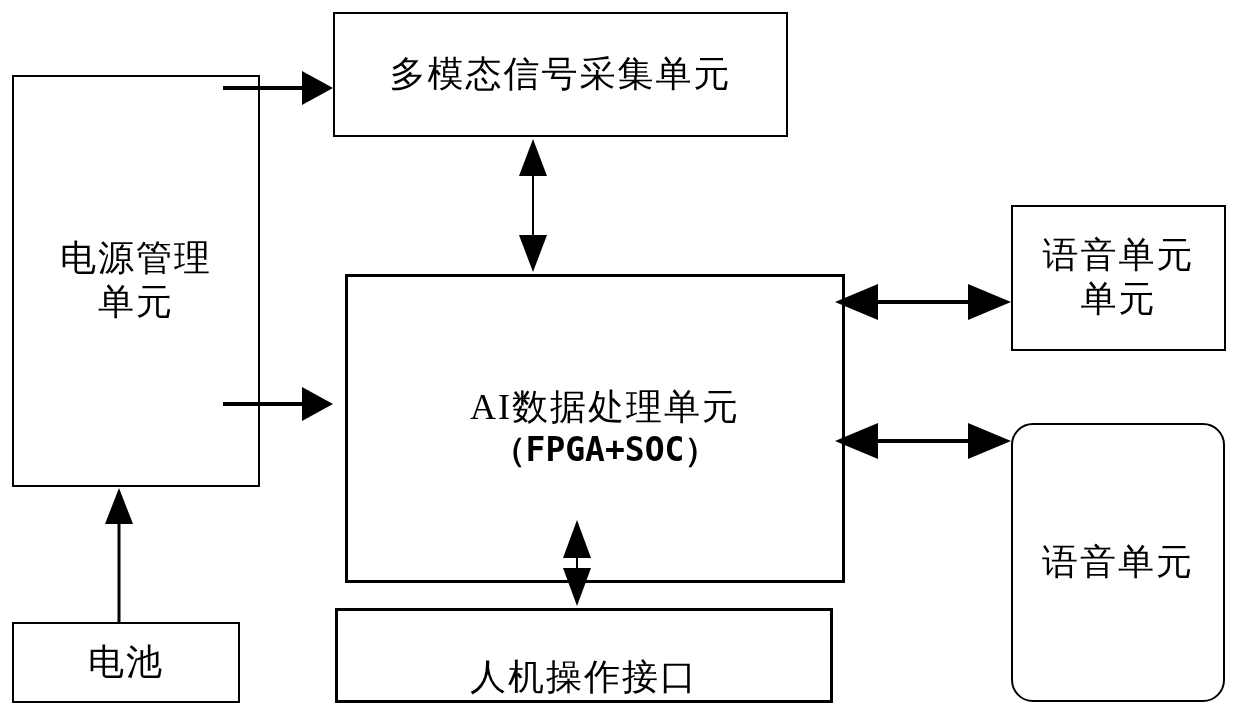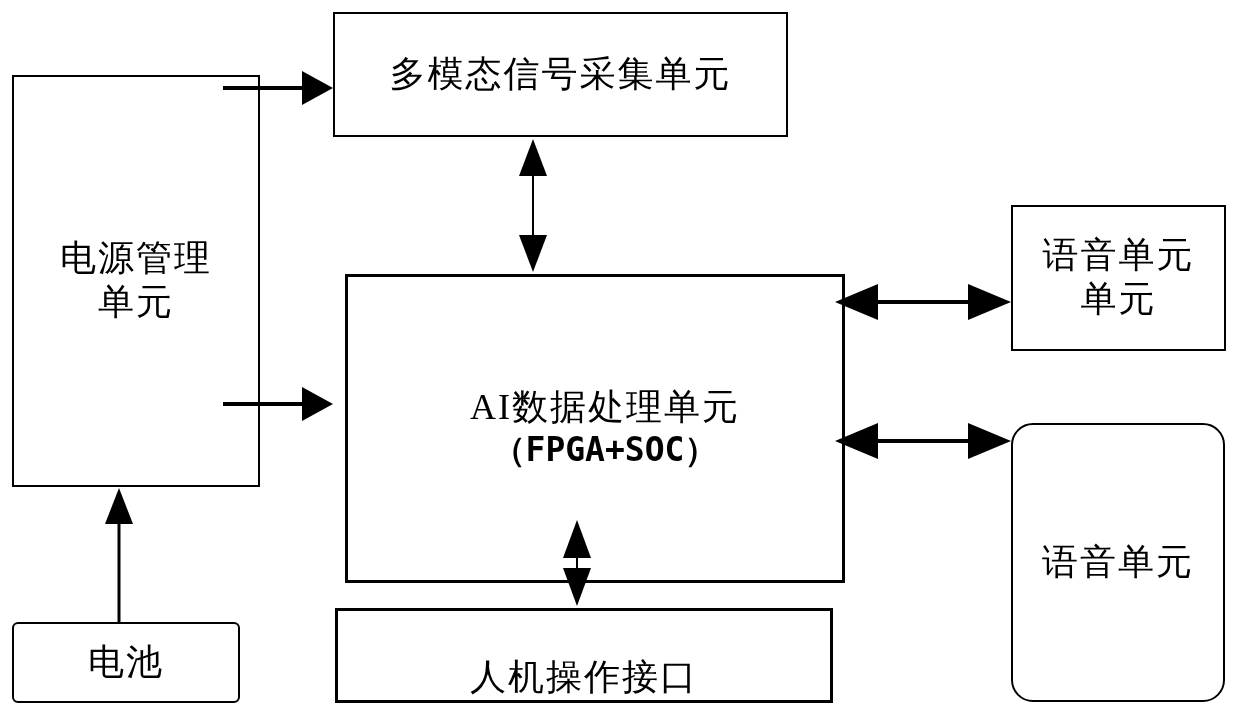--- a/index.html
+++ b/index.html
@@ -31,21 +31,21 @@
     letter-spacing: 2px;
     line-height: 1.22;
     white-space: pre-line;
   }
   
   .box-acquisition { left: 333px; top: 12px;  width: 455px; height: 125px; }
   .box-power       { left: 12px;  top: 75px;  width: 248px; height: 412px; }
   .box-ai          { left: 345px; top: 274px; width: 500px; height: 309px; border-width: 3px; padding-left: 20px; }
   .box-wireless    { left: 1011px;top: 205px; width: 215px; height: 146px; }
   .box-voice       { left: 1011px;top: 423px; width: 214px; height: 279px; border-radius: 22px; }
-  .box-battery     { left: 12px;  top: 622px; width: 228px; height: 81px; border-radius: 6px;  }
+  .box-battery     { left: 12px;  top: 622px; width: 228px; height: 81px;  }
   .box-hmi         { left: 335px; top: 608px; width: 498px; height: 95px; border-width: 3px; align-items: flex-end; }
 
   .box-ai .label-line2 {
     display: block;
     font-family: "DejaVu Sans Mono", "Liberation Mono", monospace;
     font-weight: bold;
     font-size: 33px;
     letter-spacing: 0px;
     margin-top: 0;
   }

